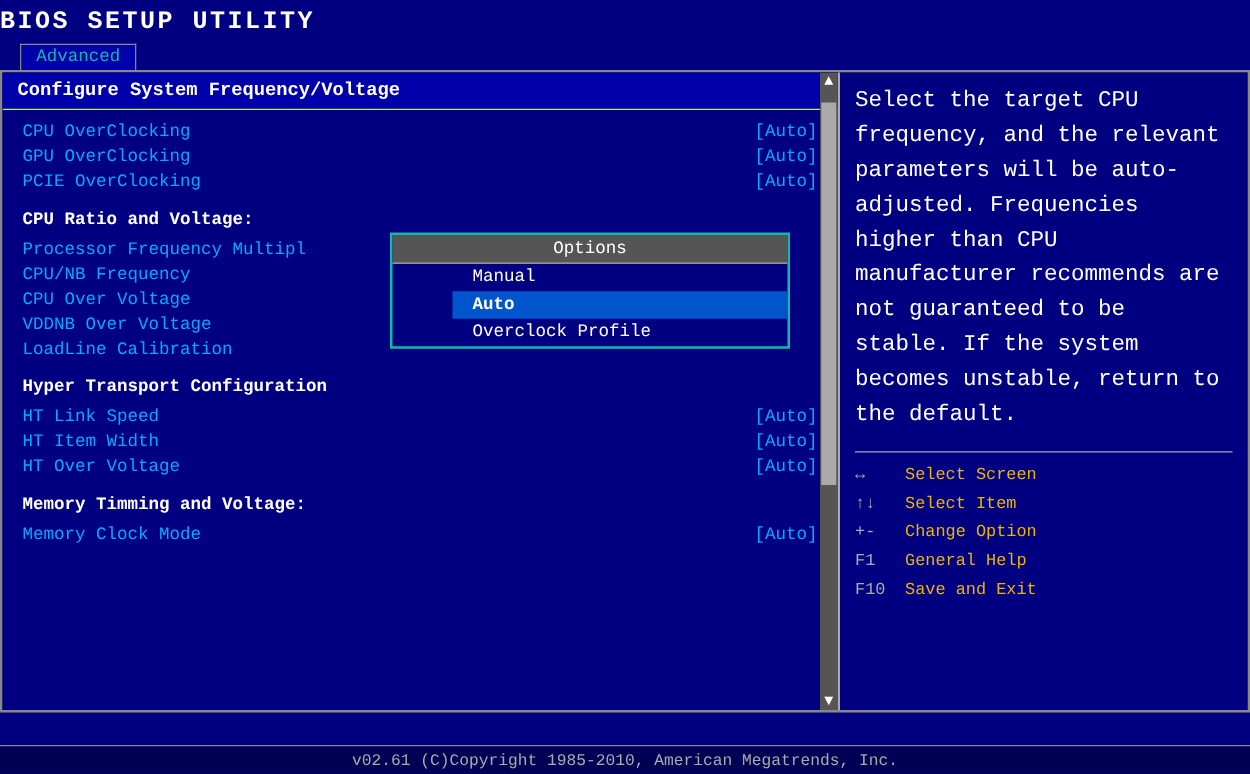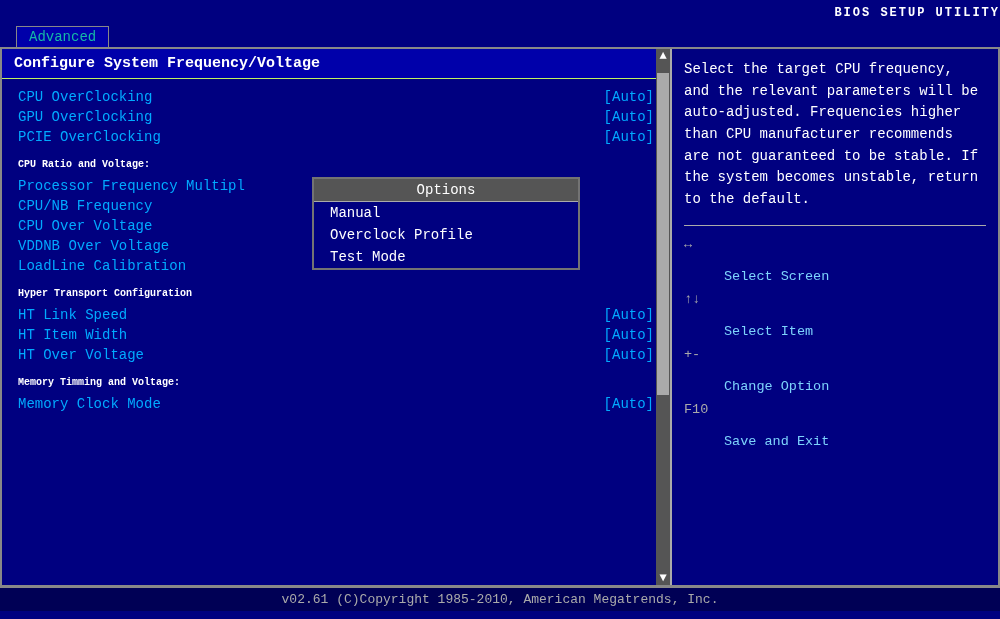--- a/index.html
+++ b/index.html
@@ -9,23 +9,23 @@
       background: #000080;
       font-family: 'Courier New', Courier, monospace;
       font-size: 15px;
       color: #ffffff;
       overflow: hidden;
     }
 
     
     #title-bar {
       background: #000080;
-      text-align: right;
+      text-align: left;
       padding: 6px 0 4px 0;
-      font-size: 12px;
+      font-size: 20px;
       font-weight: bold;
       color: #ffffff;
       letter-spacing: 2px;
     }
 
     
     #main-container {
       display: flex;
       flex-direction: column;
       height: calc(619px - 32px);
@@ -95,21 +95,21 @@
       color: #00aaff;
     }
 
     .setting-row .setting-value {
       color: #00aaff;
     }
 
     .section-title {
       padding: 8px 16px 2px 16px;
       color: #ffffff;
-      font-size: 10px;
+      font-size: 14px;
       font-weight: bold;
     }
 
     
     .scrollbar {
       position: absolute;
       right: 0;
       top: 0;
       width: 14px;
       height: 100%;
@@ -139,60 +139,61 @@
       line-height: 14px;
       cursor: pointer;
       margin-top: auto;
     }
 
     
     #dropdown-popup {
       position: absolute;
       top: 128px;
       left: 310px;
-      width: 268px;
-      background: #000080;
-      border: 2px solid #737373;
+      width: 320px;
+      background: #000080;
+      border: 2px solid #14b8a6;
       z-index: 10;
     }
 
     .dropdown-title {
       background: #555555;
       color: #ffffff;
       text-align: center;
       padding: 3px 0;
       font-size: 14px;
       border-bottom: 1px solid #aaa;
     }
 
     .dropdown-item {
       padding: 3px 16px;
       color: #ffffff;
       font-size: 14px;
       cursor: pointer;
+      margin-left: 48px;
     }
 
     .dropdown-item.selected {
       background: #0055cc;
       color: #ffffff;
       font-weight: bold;
     }
 
     
     #right-panel {
       flex: 1;
       background: #000080;
       padding: 10px 12px;
       font-size: 13.5px;
       line-height: 1.55;
     }
 
     .help-text {
       color: #ffffff;
-      font-size: 14px;
+      font-size: 18px;
       line-height: 1.55;
     }
 
     .key-help-section {
       margin-top: 14px;
       border-top: 1px solid #aaa;
       padding-top: 8px;
     }
 
     .key-help-row {
@@ -202,32 +203,32 @@
       font-size: 13.5px;
       color: #ffffff;
     }
 
     .key-label {
       min-width: 32px;
       color: #aaaaaa;
     }
 
     .key-desc {
-      color: #7dd3fc;
-      margin-top: 32px;
+      color: #eab308;
     }
 
     
     #footer {
       background: #000055;
       color: #aaaaaa;
       text-align: center;
       padding: 4px 0;
       font-size: 13px;
       border-top: 1px solid #888;
+      margin-top: 26px;
     }
   </style>
 </head>
 <body>
 
 <div id="title-bar">
   <span>BIOS SETUP UTILITY</span>
 </div>
 
 <div id="main-container">
@@ -324,45 +325,49 @@
         </div>
       </div>
 
       <div id="dropdown-popup">
         <div class="dropdown-title">
           <span>Options</span>
         </div>
         <div class="dropdown-item">
           <span>Manual</span>
         </div>
+        <div class="dropdown-item selected">
+          <span>Auto</span>
+        </div>
         <div class="dropdown-item">
           <span>Overclock Profile</span>
         </div>
-        <div class="dropdown-item">
-          <span>Test Mode</span>
-        </div>
       </div>
 
     </div>
 
     <div id="right-panel">
       <div class="help-text">Select the target CPU frequency, and the relevant parameters will be auto-adjusted. Frequencies higher than CPU manufacturer recommends are not guaranteed to be stable. If the system becomes unstable, return to the default.</div>
 
       <div class="key-help-section">
         <div class="key-help-row">
           <span class="key-label">↔</span>
           <span class="key-desc">Select Screen</span>
         </div>
         <div class="key-help-row">
           <span class="key-label">↑↓</span>
           <span class="key-desc">Select Item</span>
         </div>
         <div class="key-help-row">
           <span class="key-label">+-</span>
           <span class="key-desc">Change Option</span>
+        </div>
+        <div class="key-help-row">
+          <span class="key-label">F1</span>
+          <span class="key-desc">General Help</span>
         </div>
         <div class="key-help-row">
           <span class="key-label">F10</span>
           <span class="key-desc">Save and Exit</span>
         </div>
       </div>
     </div>
 
   </div>
 

